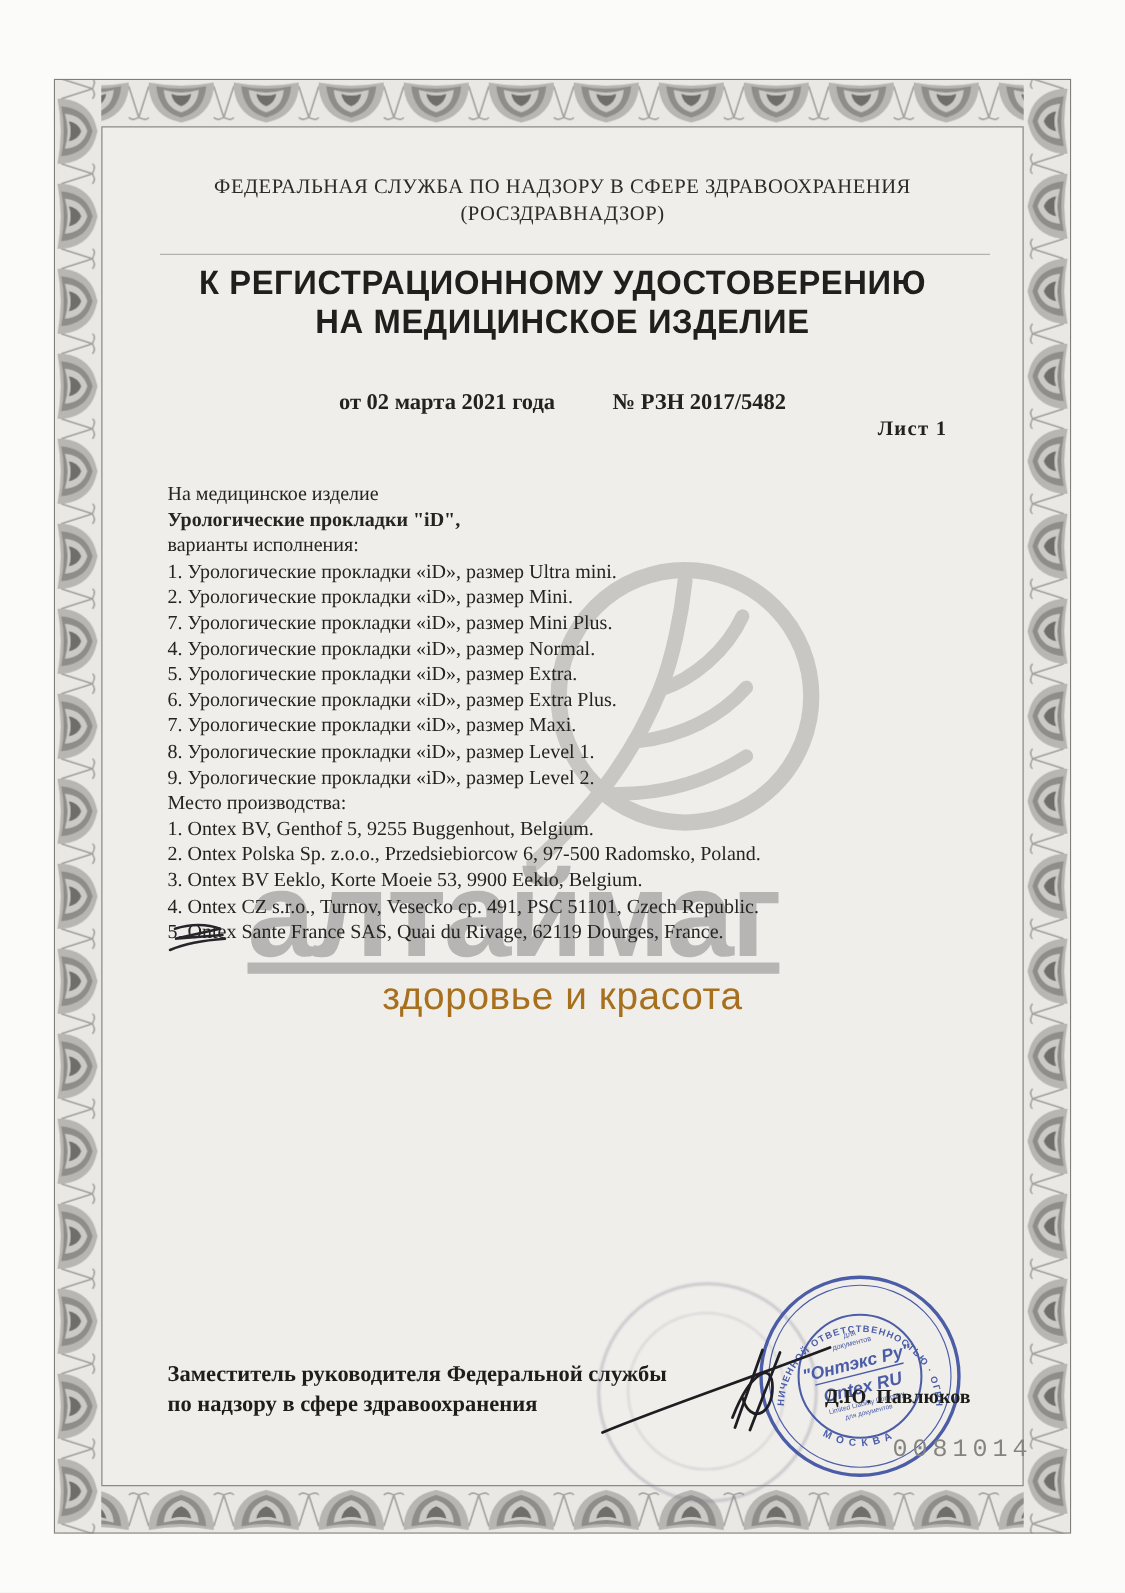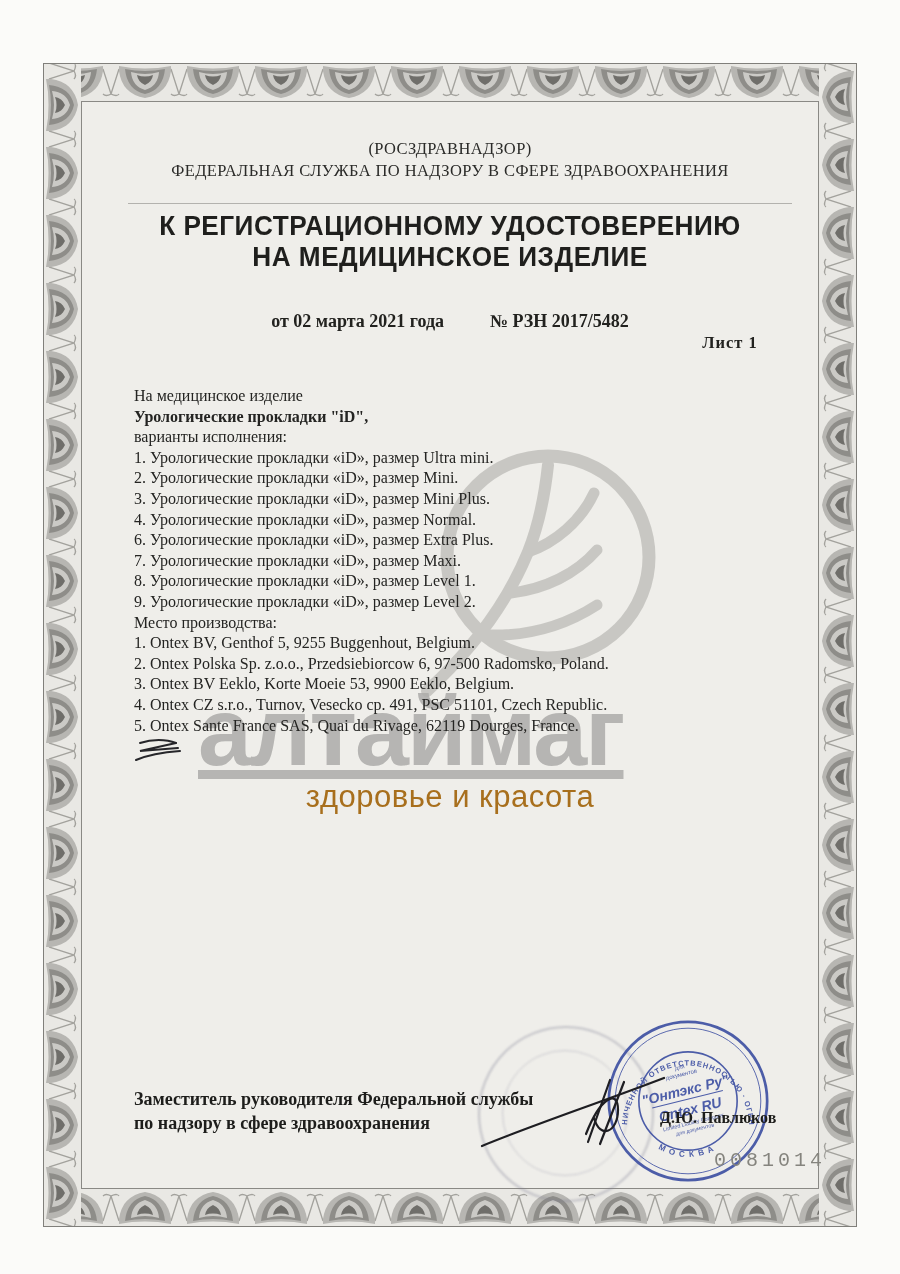--- a/index.html
+++ b/index.html
@@ -122,22 +122,22 @@
     <path d="M96,160 C 130,156 161,141 182,117" stroke-width="11"></path>
     <path d="M75,202 C 114,203 151,192 182,172" stroke-width="11"></path>
   </g>
 </svg>
 <div class="wm-brand">алтаймаг</div>
 <div class="wm-tagline">здоровье и красота</div>
 
 <div class="content">
 
   <div class="header">
+    <div>ФЕДЕРАЛЬНАЯ СЛУЖБА ПО НАДЗОРУ В СФЕРЕ ЗДРАВООХРАНЕНИЯ</div>
     <div>(РОСЗДРАВНАДЗОР)</div>
-    <div>ФЕДЕРАЛЬНАЯ СЛУЖБА ПО НАДЗОРУ В СФЕРЕ ЗДРАВООХРАНЕНИЯ</div>
   </div>
 
   <div class="rule"></div>
 
   <div class="title">
     <div class="t2">К РЕГИСТРАЦИОННОМУ УДОСТОВЕРЕНИЮ</div>
     <div class="t3">НА МЕДИЦИНСКОЕ ИЗДЕЛИЕ</div>
   </div>
 
   <div class="date-row">
@@ -147,22 +147,23 @@
 
   <div class="sheet">Лист 1</div>
 
   <div class="body-text">
     <div>На медицинское изделие</div>
     <div class="bold">Урологические прокладки "iD",</div>
     <div>варианты исполнения:</div>
     <div>
         <div>1. Урологические прокладки «iD», размер Ultra mini.</div>
         <div>2. Урологические прокладки «iD», размер Mini.</div>
-        <div>3. Урологические прокладки «iD», размер Mini Plus.</div>
+        <div>7. Урологические прокладки «iD», размер Mini Plus.</div>
         <div>4. Урологические прокладки «iD», размер Normal.</div>
+        <div>5. Урологические прокладки «iD», размер Extra.</div>
         <div>6. Урологические прокладки «iD», размер Extra Plus.</div>
         <div>7. Урологические прокладки «iD», размер Maxi.</div>
         <div>8. Урологические прокладки «iD», размер Level 1.</div>
         <div>9. Урологические прокладки «iD», размер Level 2.</div>
       </div>
     <div>Место производства:</div>
     <div>
         <div>1. Ontex BV, Genthof 5, 9255 Buggenhout, Belgium.</div>
         <div>2. Ontex Polska Sp. z.o.o., Przedsiebiorcow 6, 97-500 Radomsko, Poland.</div>
         <div>3. Ontex BV Eeklo, Korte Moeie 53, 9900 Eeklo, Belgium.</div>

